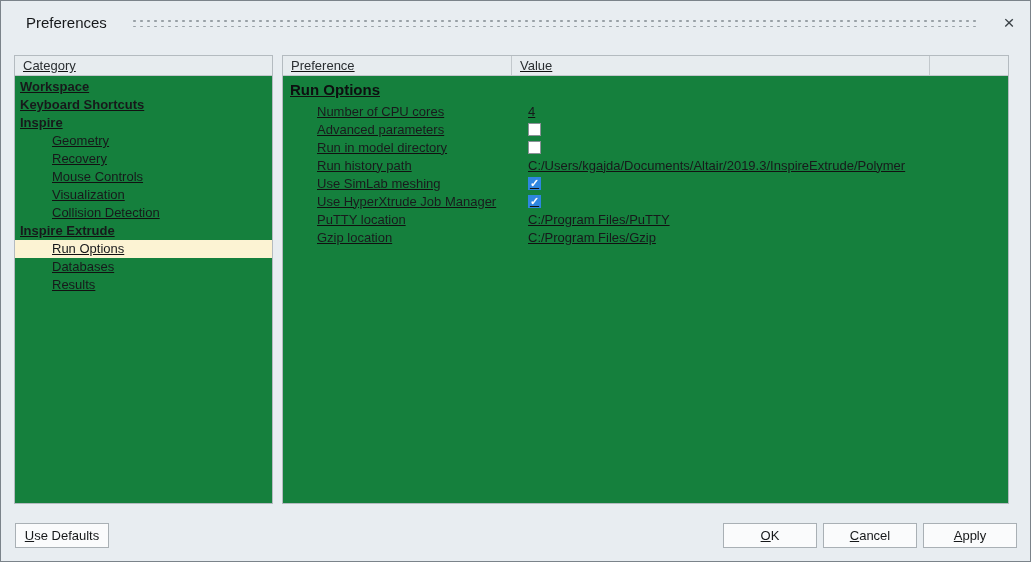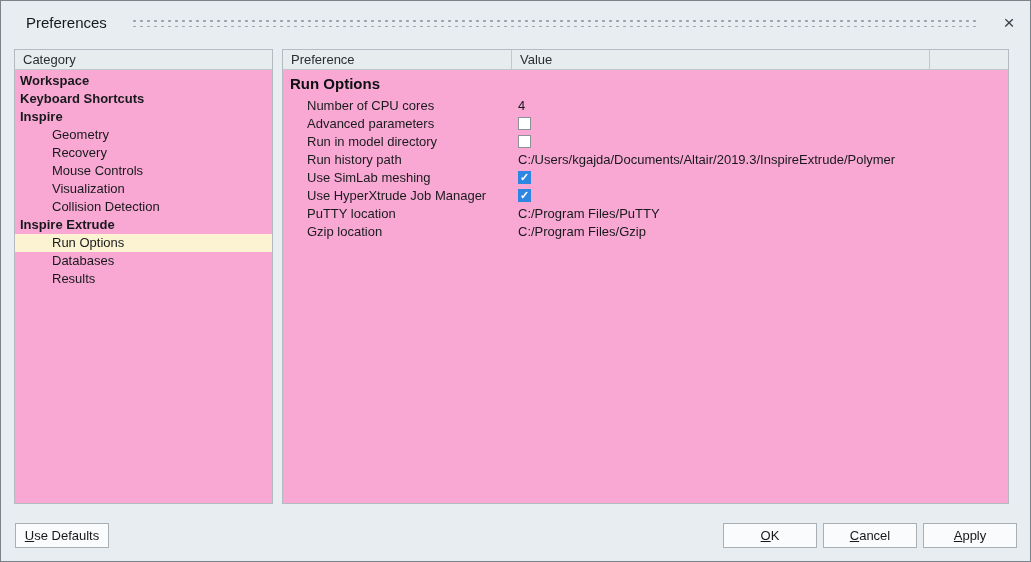--- a/index.html
+++ b/index.html
@@ -27,22 +27,22 @@
   }
   .close-btn {
     width:30px; height:30px; margin-right:6px;
     display:flex; align-items:center; justify-content:center;
     font-size:19px; color:#3c4348; cursor:pointer; user-select:none;
     line-height:1;
   }
 
   
   .panel {
-    position:absolute; top:48px; bottom:57px;
-    background:#f9a8d4; border:1px solid #b4bbc0;
+    position:absolute; top:54px; bottom:57px;
+    background:#15803d; border:1px solid #b4bbc0;text-decoration:underline;
   }
   .panel-header {
     height:20px; background:#e7ecef;
     border-bottom:1px solid #c2c8cc;
     display:flex; align-items:center;
     font-size:13px; color:#2a2e31;
   }
   .left-panel  { left:13px;  width:259px; }
   .right-panel { left:281px; width:727px; }
   .splitter { position:absolute; top:44px; bottom:57px; left:272px; width:9px; cursor:col-resize; }
@@ -61,21 +61,21 @@
   .cat-item.lvl0 { font-weight:bold; }
   .cat-item.lvl1 { padding-left:37px; }
   .cat-item.selected { background:#fcf3d3; }
 
   
   .pref-body { padding-top:2px; }
   .section-title {
     font-size:15px; font-weight:bold; color:#0d0f10;
     padding:3px 0 3px 7px; height:24px;
   }
-  .pref-row { height:18px; display:flex; align-items:center; font-size:13px; }
+  .pref-row { height:18px; display:flex; align-items:center; font-size:13px;margin-left:10px; }
   .pref-label { width:235px; padding-left:24px; color:#191b1d; white-space:nowrap; }
   .pref-value { color:#17191b; white-space:nowrap; }
 
   .checkbox {
     width:13px; height:13px; border:1px solid #8b9298; background:#fff;
     display:flex; align-items:center; justify-content:center; cursor:pointer;
   }
   .checkbox .check-glyph { display:none; }
   .checkbox.checked {
     background:#2e86e0; border-color:#2e86e0;

